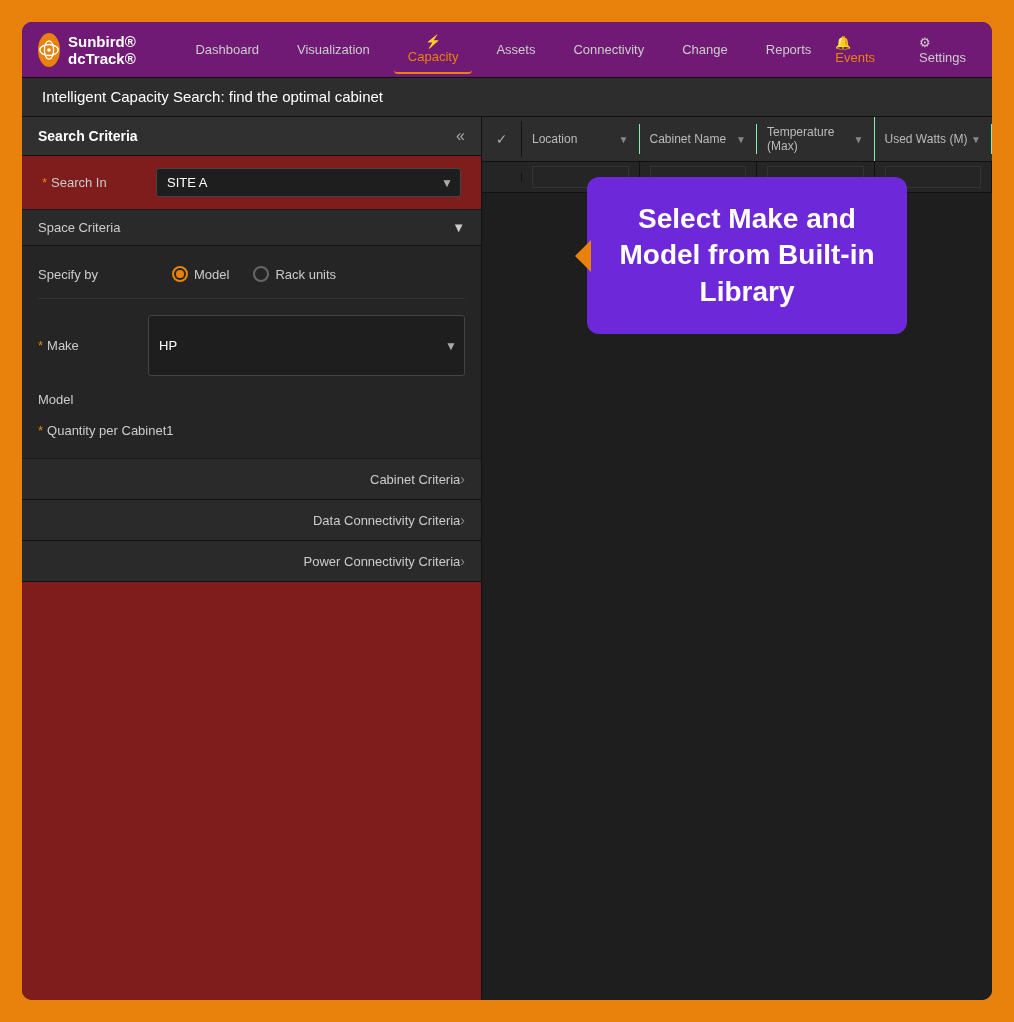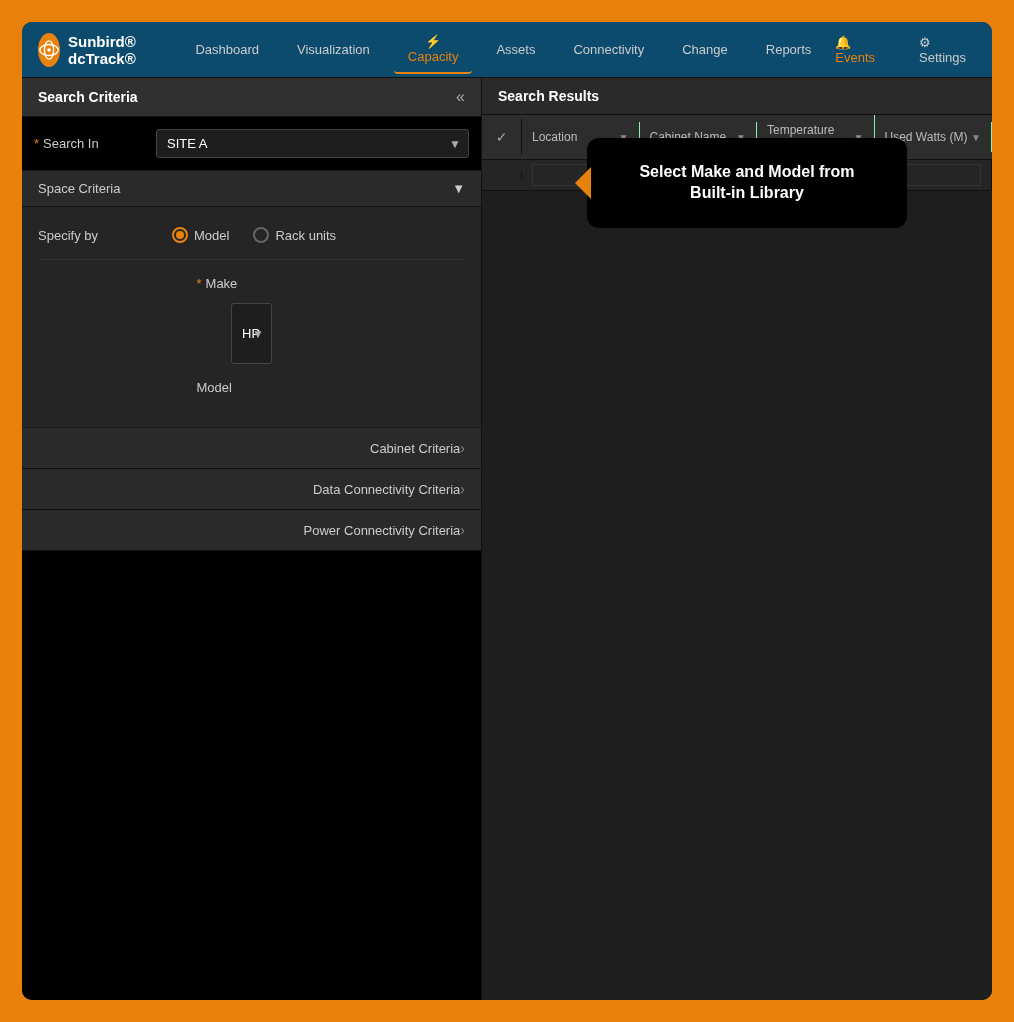--- a/index.html
+++ b/index.html
@@ -25,21 +25,21 @@
       background: #1e1e1e;
       border-radius: 10px;
       width: 970px;
       height: 978px;
       display: flex;
       flex-direction: column;
       overflow: hidden;
     }
     
     .top-nav {
-      background: #0c4a6e;
+      background: #701a75;
       display: flex;
       align-items: center;
       padding: 0 16px;
       height: 56px;
       border-bottom: 1px solid #111;
       flex-shrink: 0;
     }
     .brand {
       display: flex;
       align-items: center;
@@ -116,21 +116,21 @@
     
     .main-content {
       display: flex;
       flex: 1;
       overflow: hidden;
     }
 
     
     .left-panel {
       width: 460px;
-      background: #000000;
+      background: #7f1d1d;
       border-right: 1px solid #111;
       overflow-y: auto;
       flex-shrink: 0;
     }
     .left-panel::-webkit-scrollbar { width: 6px; }
     .left-panel::-webkit-scrollbar-track { background: #1e1e1e; }
     .left-panel::-webkit-scrollbar-thumb { background: #555; border-radius: 3px; }
 
     
     .criteria-header {
@@ -149,23 +149,23 @@
     .collapse-btn {
       color: #aaa;
       font-size: 16px;
       cursor: pointer;
     }
 
     
     .field-row {
       display: flex;
       align-items: center;
-      padding: 12px 12px;
+      padding: 12px 20px;
       border-bottom: 1px solid #1a1a1a;
-      gap: 12px;
+      gap: 4px;
     }
     .field-label {
       color: #ccc;
       font-size: 13px;
       min-width: 110px;
     }
     .field-label .required {
       color: #e8820c;
       margin-right: 4px;
     }
@@ -260,22 +260,20 @@
       border: none;
       border-top: 1px solid #333;
       margin: 8px 0;
     }
 
     
     .make-field-row {
       display: flex;
       align-items: center;
       padding: 8px 0;
-      gap: 12px;
-      flex-direction: column;
     }
     .make-field-label {
       color: #ccc;
       font-size: 13px;
       min-width: 110px;
     }
     .make-field-label .required {
       color: #e8820c;
       margin-right: 4px;
     }
@@ -375,25 +373,25 @@
       position: absolute;
       top: 60px;
       left: 50px;
       right: 30px;
       display: flex;
       align-items: flex-start;
       justify-content: center;
       pointer-events: none;
     }
     .callout-box {
-      background: #000000;
+      background: #6d28d9;
       border-radius: 12px;
       padding: 24px 30px;
       color: #fff;
-      font-size: 16px;
+      font-size: 28px;
       font-weight: bold;
       text-align: center;
       max-width: 320px;
       line-height: 1.3;
       position: relative;
     }
     .callout-box::before {
       content: '';
       position: absolute;
       left: -28px;
@@ -433,20 +431,23 @@
         <div class="nav-item">Change</div>
         <div class="nav-item">Reports</div>
       </div>
 
       <div class="nav-right">
         <div class="nav-right-item events">🔔 Events</div>
         <div class="nav-right-item">⚙ Settings</div>
       </div>
     </nav>
 
+    <div class="page-header">
+      <span class="page-title">Intelligent Capacity Search: find the optimal cabinet</span>
+    </div>
 
     <div class="main-content">
 
       <div class="left-panel">
 
         <div class="criteria-header">
           <span class="criteria-title">Search Criteria</span>
           <span class="collapse-btn">«</span>
         </div>
 
@@ -495,20 +496,26 @@
               <span class="select-arrow">▼</span>
             </div>
           </div>
 
           <div class="make-field-row">
             <span class="make-field-label">Model</span>
             <span class="make-value"></span>
           </div>
 
 
+          <div class="make-field-row">
+            <span class="make-field-label">
+              <span class="required">*</span><span>Quantity per Cabinet</span>
+            </span>
+            <span class="make-value">1</span>
+          </div>
         </div>
 
         <div class="collapsible-section">
           <div class="collapsible-header">
             <span>Cabinet Criteria</span>
             <span class="chevron">›</span>
           </div>
         </div>
 
         <div class="collapsible-section">
@@ -522,23 +529,20 @@
           <div class="collapsible-header">
             <span>Power Connectivity Criteria</span>
             <span class="chevron">›</span>
           </div>
         </div>
 
       </div>
 
       <div class="right-panel">
 
-        <div class="search-results-header">
-          <span>Search Results</span>
-        </div>
 
         <div class="results-table-header">
           <div class="results-check-col">
             <span style="color:#aaa;font-size:14px;">✓</span>
           </div>
           <div class="results-col">
             <span>Location</span>
             <span style="color:#888;font-size:10px;">▼</span>
           </div>
           <div class="results-col">

